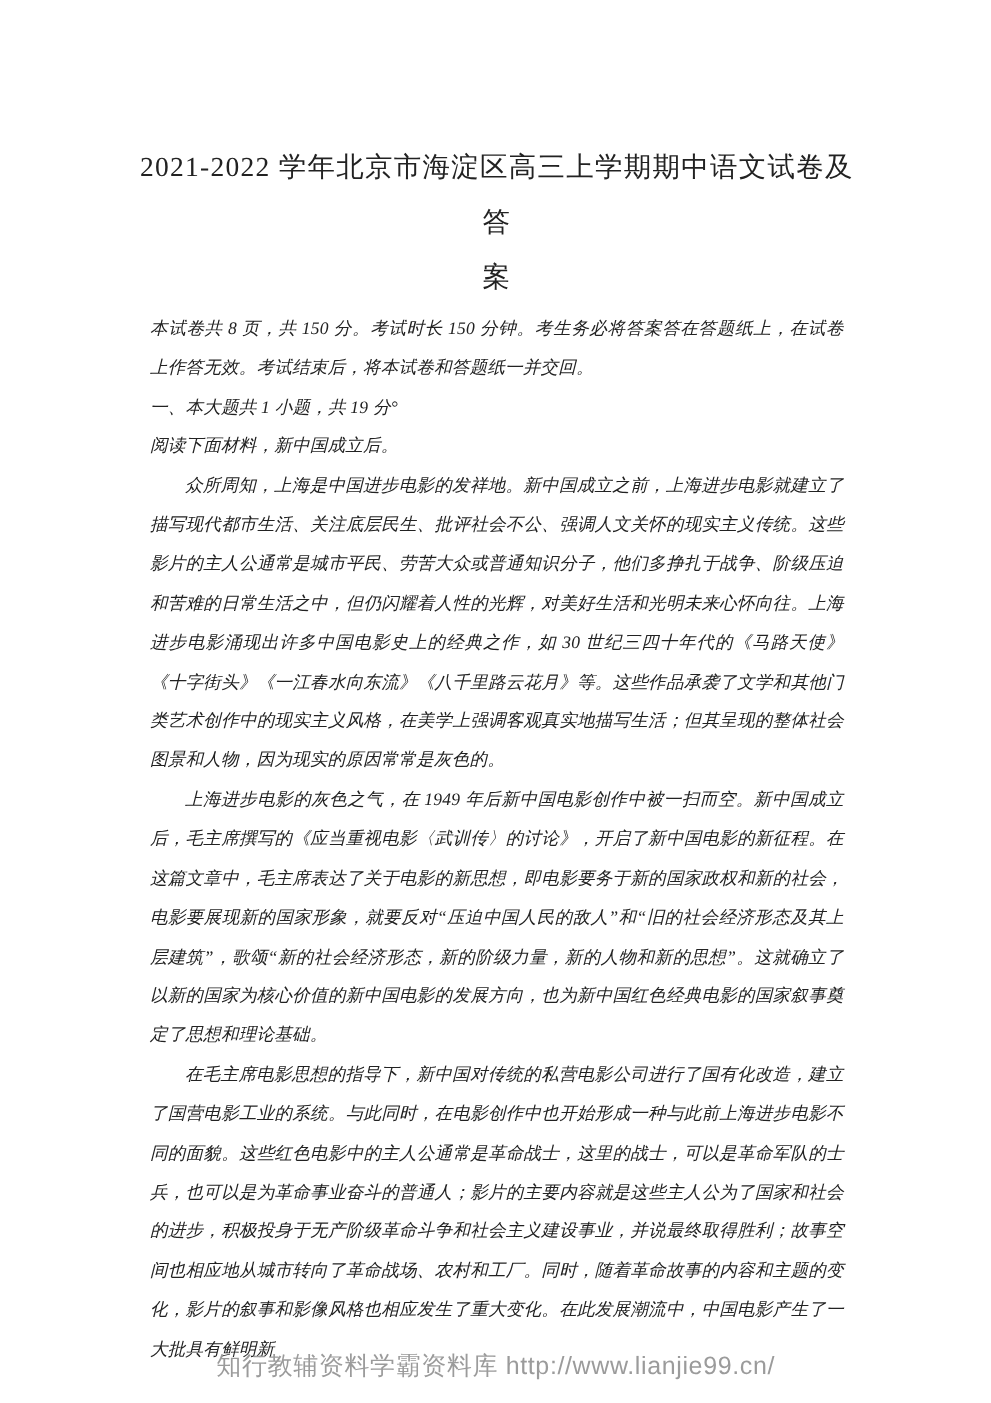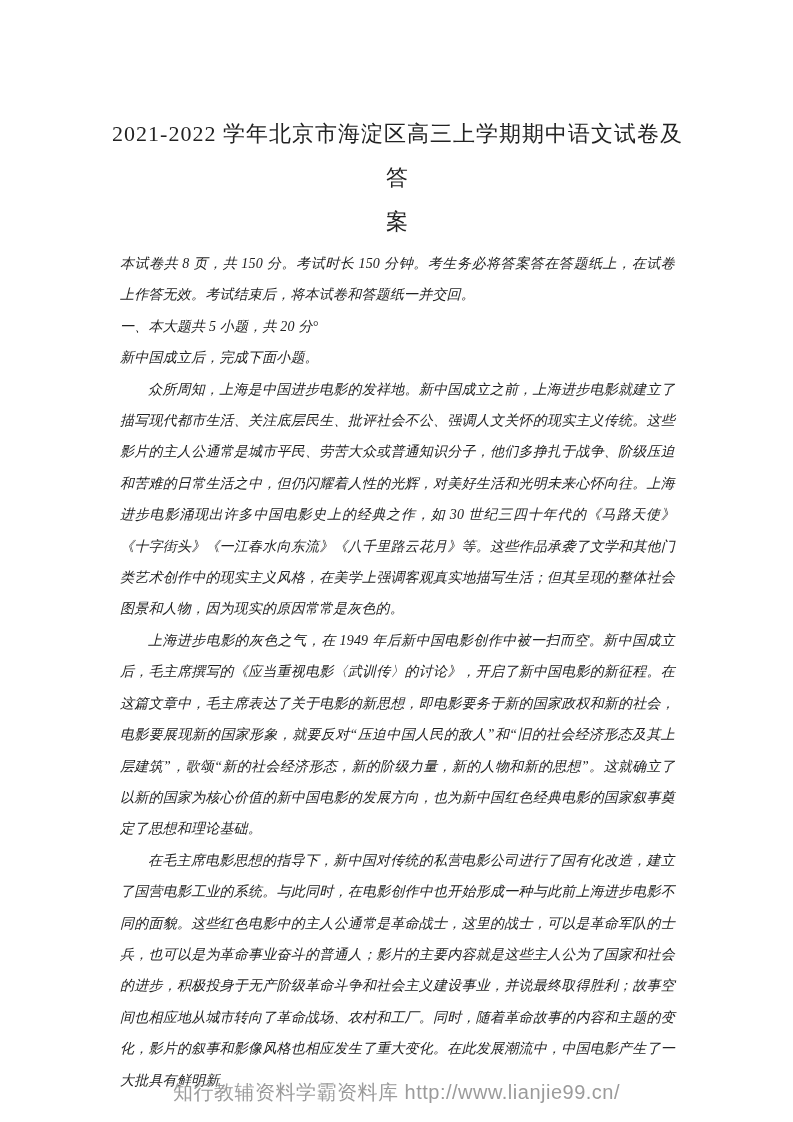--- a/index.html
+++ b/index.html
@@ -58,22 +58,22 @@
 
 <div class="page">
 
   <div class="doc-title">
     <div>2021-2022 学年北京市海淀区高三上学期期中语文试卷及答</div>
     <div>案</div>
   </div>
 
   <div class="doc-body">
     <p>本试卷共 8 页，共 150 分。考试时长 150 分钟。考生务必将答案答在答题纸上，在试卷上作答无效。考试结束后，将本试卷和答题纸一并交回。</p>
-    <p>一、本大题共 5 小题，共 20 分°</p>
-    <p>新中国成立后，完成下面小题。</p>
+    <p>一、本大题共 1 小题，共 19 分°</p>
+    <p>阅读下面材料，新中国成立后。</p>
     <p class="indent">众所周知，上海是中国进步电影的发祥地。新中国成立之前，上海进步电影就建立了描写现代都市生活、关注底层民生、批评社会不公、强调人文关怀的现实主义传统。这些影片的主人公通常是城市平民、劳苦大众或普通知识分子，他们多挣扎于战争、阶级压迫和苦难的日常生活之中，但仍闪耀着人性的光辉，对美好生活和光明未来心怀向往。上海进步电影涌现出许多中国电影史上的经典之作，如 30 世纪三四十年代的《马路天使》《十字街头》《一江春水向东流》《八千里路云花月》等。这些作品承袭了文学和其他门类艺术创作中的现实主义风格，在美学上强调客观真实地描写生活；但其呈现的整体社会图景和人物，因为现实的原因常常是灰色的。</p>
     <p class="indent">上海进步电影的灰色之气，在 1949 年后新中国电影创作中被一扫而空。新中国成立后，毛主席撰写的《应当重视电影〈武训传〉的讨论》，开启了新中国电影的新征程。在这篇文章中，毛主席表达了关于电影的新思想，即电影要务于新的国家政权和新的社会，电影要展现新的国家形象，就要反对“压迫中国人民的敌人”和“旧的社会经济形态及其上层建筑”，歌颂“新的社会经济形态，新的阶级力量，新的人物和新的思想”。这就确立了以新的国家为核心价值的新中国电影的发展方向，也为新中国红色经典电影的国家叙事奠定了思想和理论基础。</p>
     <p class="indent">在毛主席电影思想的指导下，新中国对传统的私营电影公司进行了国有化改造，建立了国营电影工业的系统。与此同时，在电影创作中也开始形成一种与此前上海进步电影不同的面貌。这些红色电影中的主人公通常是革命战士，这里的战士，可以是革命军队的士兵，也可以是为革命事业奋斗的普通人；影片的主要内容就是这些主人公为了国家和社会的进步，积极投身于无产阶级革命斗争和社会主义建设事业，并说最终取得胜利；故事空间也相应地从城市转向了革命战场、农村和工厂。同时，随着革命故事的内容和主题的变化，影片的叙事和影像风格也相应发生了重大变化。在此发展潮流中，中国电影产生了一大批具有鲜明新</p>
   </div>
 
   <div class="page-footer">知行教辅资料学霸资料库 http://www.lianjie99.cn/</div>
 
 </div>
 
 </body></html>

